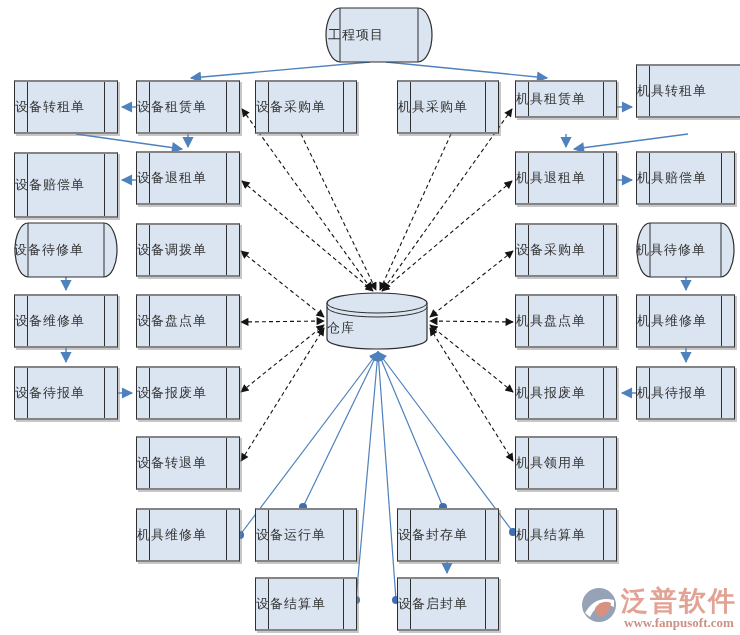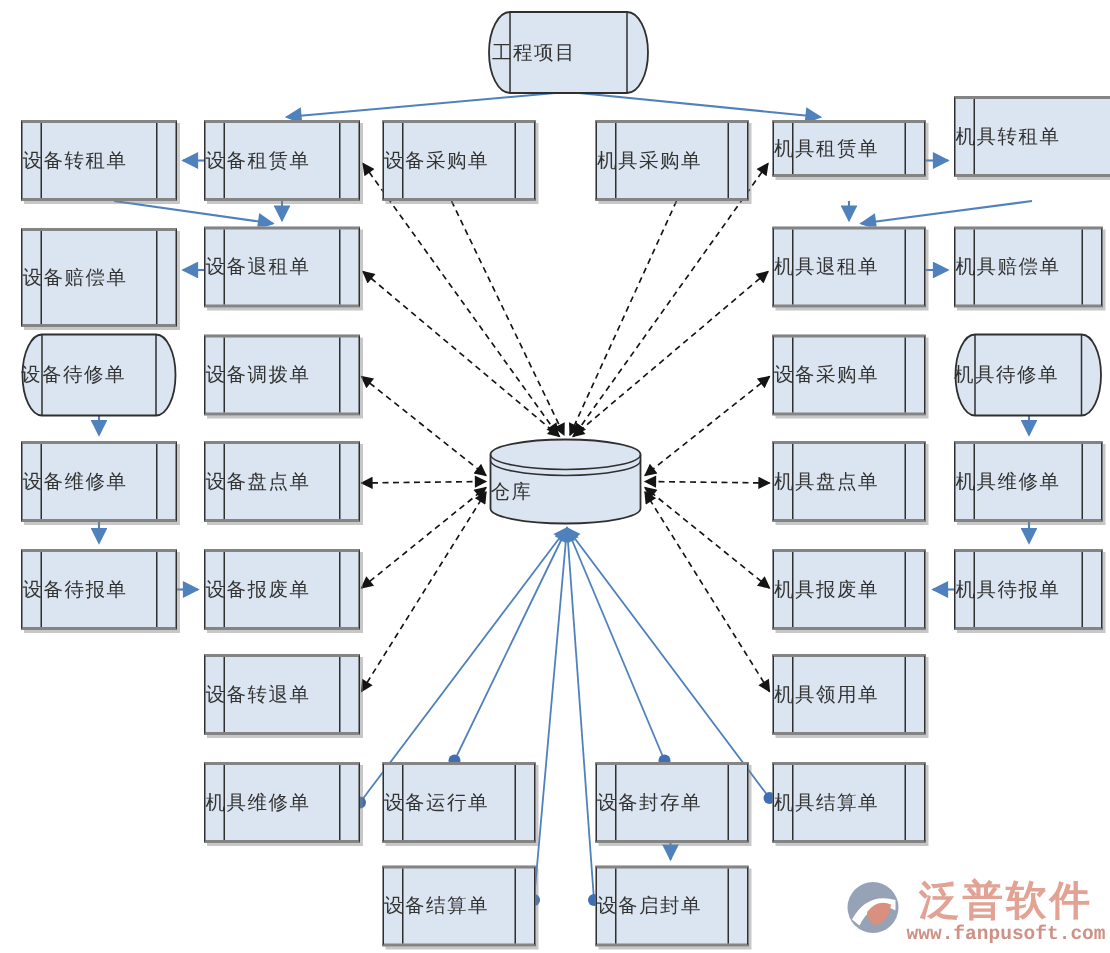--- a/index.html
+++ b/index.html
@@ -14,21 +14,21 @@
   .node::before{left:12px;}
   .node::after{right:12px;border-left:none;border-right:1px solid #2f2f2f;}
   .lbl{font-size:13px;color:#333;letter-spacing:1px;white-space:nowrap;}
   .shape-label{position:absolute;z-index:3;display:flex;align-items:center;justify-content:flex-start;
         pointer-events:none;}
   .logo{position:absolute;z-index:4;right:3px;bottom:6px;display:flex;align-items:flex-start;gap:4px;}
   .logo-txt{display:flex;flex-direction:column;align-items:center;line-height:1;}
   .brand{font-size:27px;font-weight:bold;color:#e2a294;letter-spacing:2px;
          font-family:"DejaVu Sans","Liberation Sans",sans-serif;}
   .url{font-size:13px;font-weight:bold;color:#cd9185;margin-top:2px;
-       font-family:Liberation Mono, monospace;}
+       font-family:Liberation Serif, serif;}
 </style>
 </head>
 <body>
 
 <div id="canvas">
 
   <svg id="wires" width="740" height="635" viewBox="0 0 740 635">
     <defs>
       <marker id="ab" viewBox="0 0 10 10" refX="9" refY="5" markerWidth="10" markerHeight="8" orient="auto-start-reverse">
         <path d="M0,0 L10,5 L0,10 z" fill="#4f81bd"></path>

